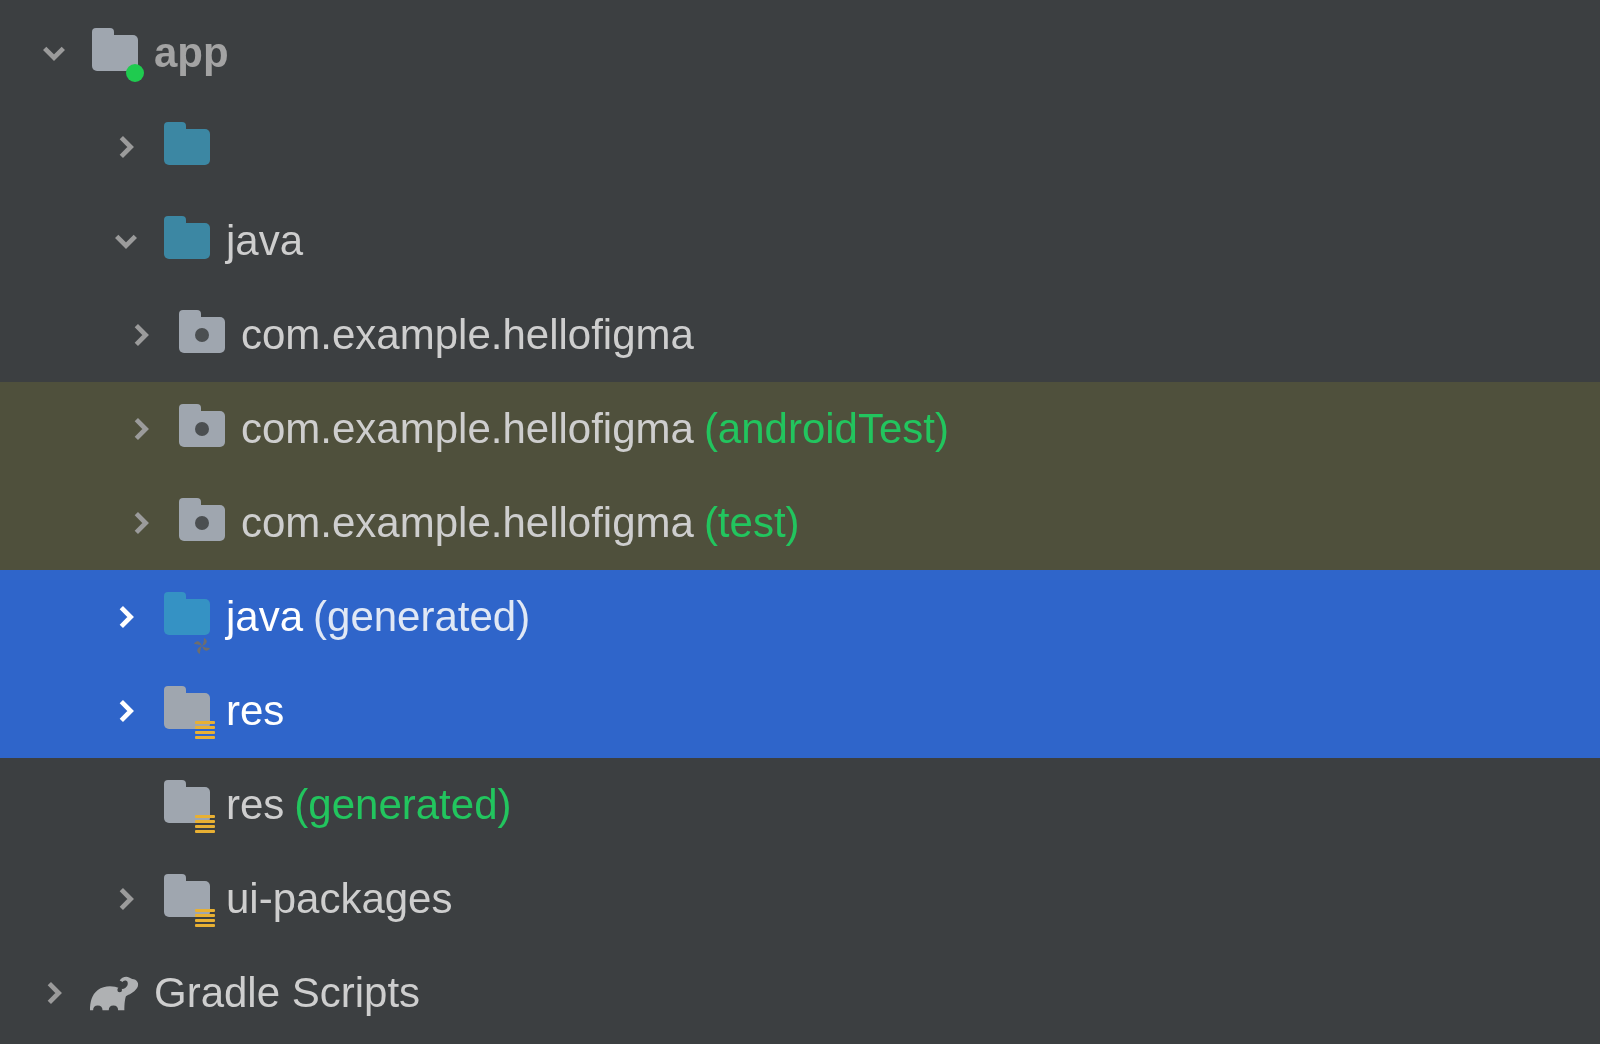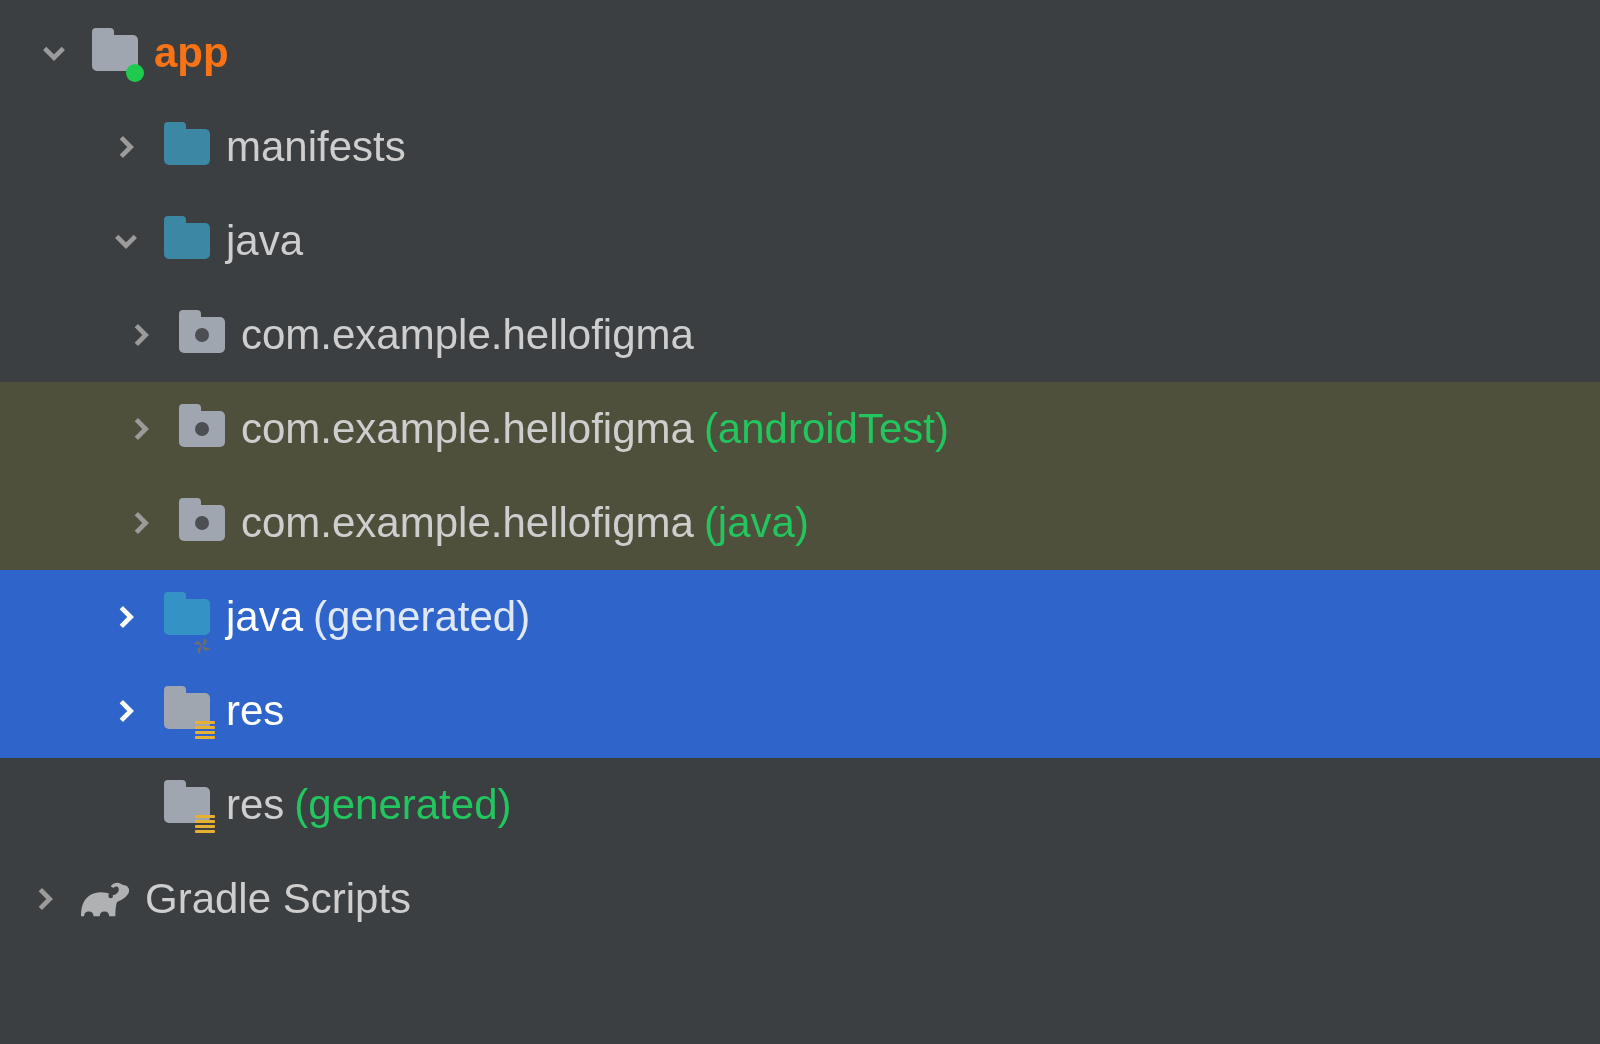--- a/index.html
+++ b/index.html
@@ -22,21 +22,21 @@
     .tree-row {
       display: flex;
       align-items: center;
       height: 94px;
       padding-left: 24px;
       white-space: nowrap;
     }
     .tree-row.indent-0 { padding-left: 30px; }
     .tree-row.indent-1 { padding-left: 102px; }
     .tree-row.indent-2 { padding-left: 117px; }
-    .tree-row.indent-0.root-sibling { padding-left: 21px; }
+    .tree-row.indent-0.root-sibling { padding-left: 30px; }
     
     .tree-row.highlight-olive {
       background: #4F503C;
     }
     .tree-row.highlight-blue {
       background: #2F65CA;
     }
     .tree-row.highlight-blue .label-main {
       color: #FFFFFF;
     }
@@ -78,21 +78,21 @@
       flex-shrink: 0;
       margin-right: 14px;
       position: relative;
     }
     
     .label-main {
       color: #CECECE;
     }
     .label-main.bold {
       font-weight: 700;
-      color: #f97316;
+      color: #a3a3a3;
     }
     .label-suffix {
       color: #22c55e;
       margin-left: 10px;
     }
     
     
     .folder-shape {
       width: 46px;
       height: 36px;
@@ -196,21 +196,20 @@
 
   <div class="tree-row indent-1">
     <span class="chevron">
       <svg viewBox="0 0 24 24">
           <path d="M8 4 L16 12 L8 20"></path>
         </svg>
     </span>
     <span class="node-icon">
       <span class="folder-shape teal"></span>
     </span>
-    <span class="label-main">manifests</span>
   </div>
 
   <div class="tree-row indent-1">
     <span class="chevron">
       <svg viewBox="0 0 24 24">
           <path d="M4 8 L12 16 L20 8"></path>
         </svg>
     </span>
     <span class="node-icon">
       <span class="folder-shape teal"></span>
@@ -252,21 +251,21 @@
       <svg viewBox="0 0 24 24">
           <path d="M8 4 L16 12 L8 20"></path>
         </svg>
     </span>
     <span class="node-icon">
       <span class="folder-shape gray">
           <span class="dot-gray-inner"></span>
         </span>
     </span>
     <span class="label-main">com.example.hellofigma</span>
-    <span class="label-suffix">(java)</span>
+    <span class="label-suffix">(test)</span>
   </div>
 
   <div class="tree-row indent-1 highlight-blue">
     <span class="chevron">
       <svg viewBox="0 0 24 24">
           <path d="M8 4 L16 12 L8 20"></path>
         </svg>
     </span>
     <span class="node-icon">
       <span class="folder-shape blue"></span>
@@ -315,20 +314,37 @@
           <span></span>
           <span></span>
           <span></span>
           <span></span>
         </span>
     </span>
     <span class="label-main">res</span>
     <span class="label-suffix">(generated)</span>
   </div>
 
+  <div class="tree-row indent-1">
+    <span class="chevron">
+      <svg viewBox="0 0 24 24">
+          <path d="M8 4 L16 12 L8 20"></path>
+        </svg>
+    </span>
+    <span class="node-icon">
+      <span class="folder-shape gray"></span>
+      <span class="res-lines">
+          <span></span>
+          <span></span>
+          <span></span>
+          <span></span>
+        </span>
+    </span>
+    <span class="label-main">ui-packages</span>
+  </div>
 
   <div class="tree-row indent-0 root-sibling">
     <span class="chevron">
       <svg viewBox="0 0 24 24">
           <path d="M8 4 L16 12 L8 20"></path>
         </svg>
     </span>
     <span class="node-icon elephant-icon">
       <svg viewBox="0 0 64 48">
         <path fill="#AFB1B3" d="M54 6 c6 0 10 6 6 12 c-4 6 -10 8 -14 10 c-2 6 -2 14 -2 18 h-8 c0-4 -2-6 -6-6 s-6 2 -6 6 h-8 c0-4 -2-6 -6-6 s-6 2 -6 6 H0 c0-10 2-20 10-26 c8-6 20-6 28-2 c4 2 8 0 10-4 c1-3 0-6 -3-6 c-2 0 -3 1 -3 2 l-4-2 c2-4 8-6 12-4 z"></path>

